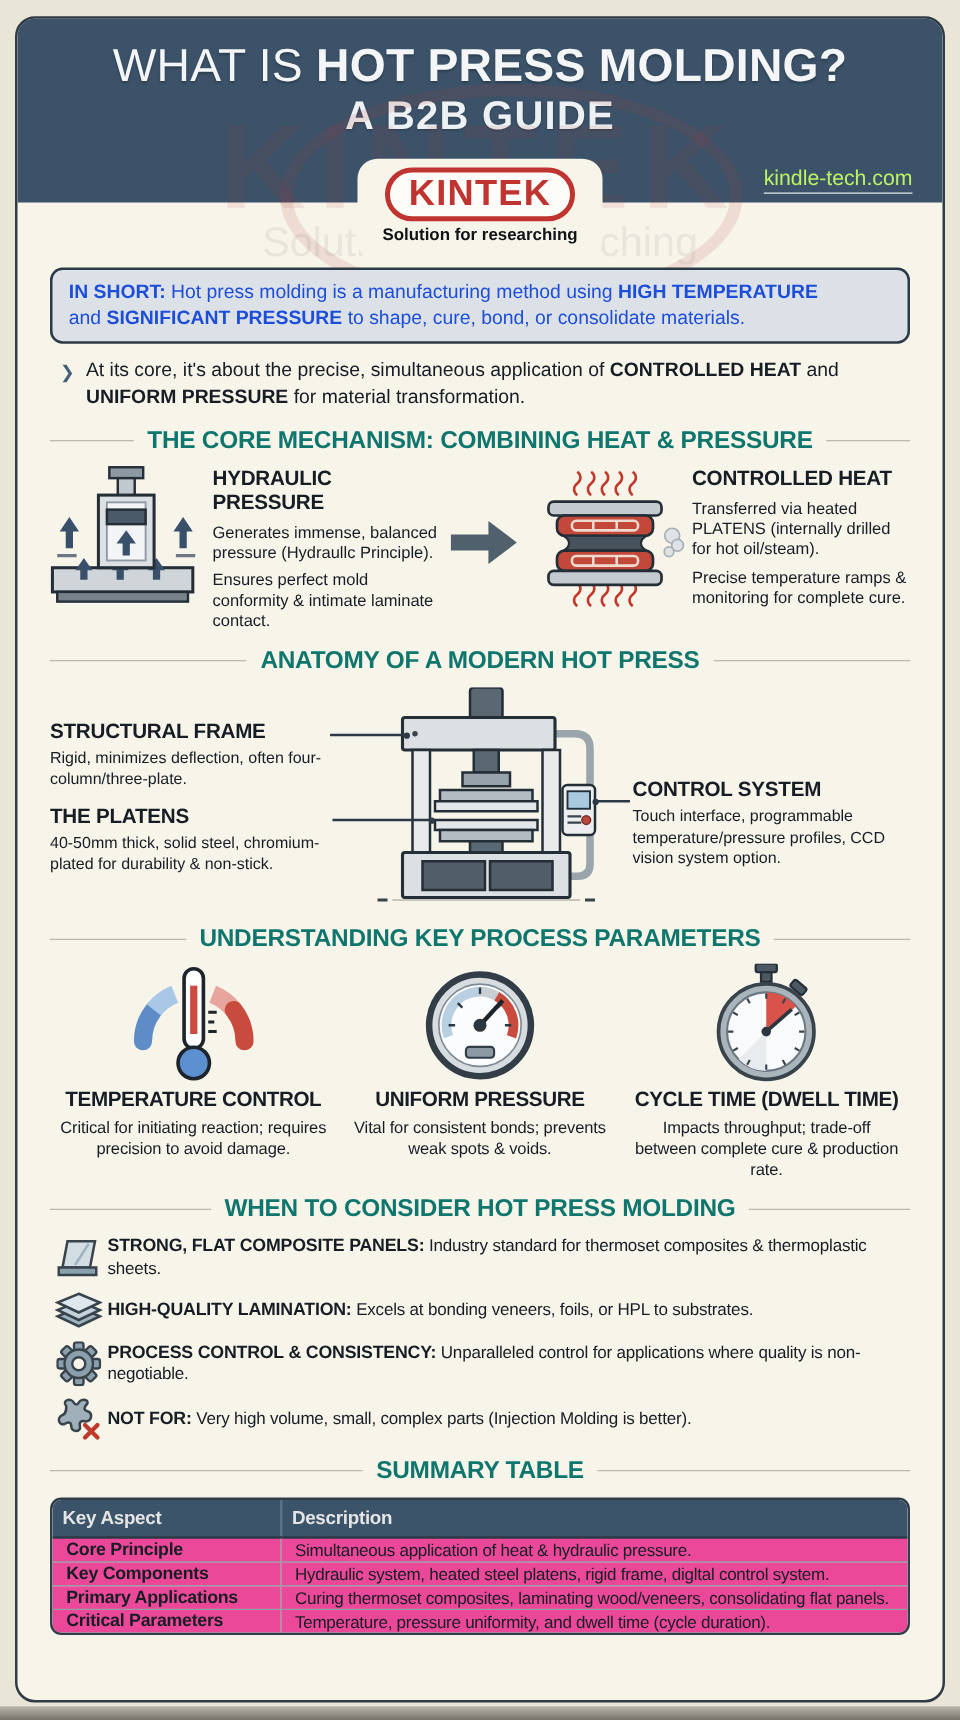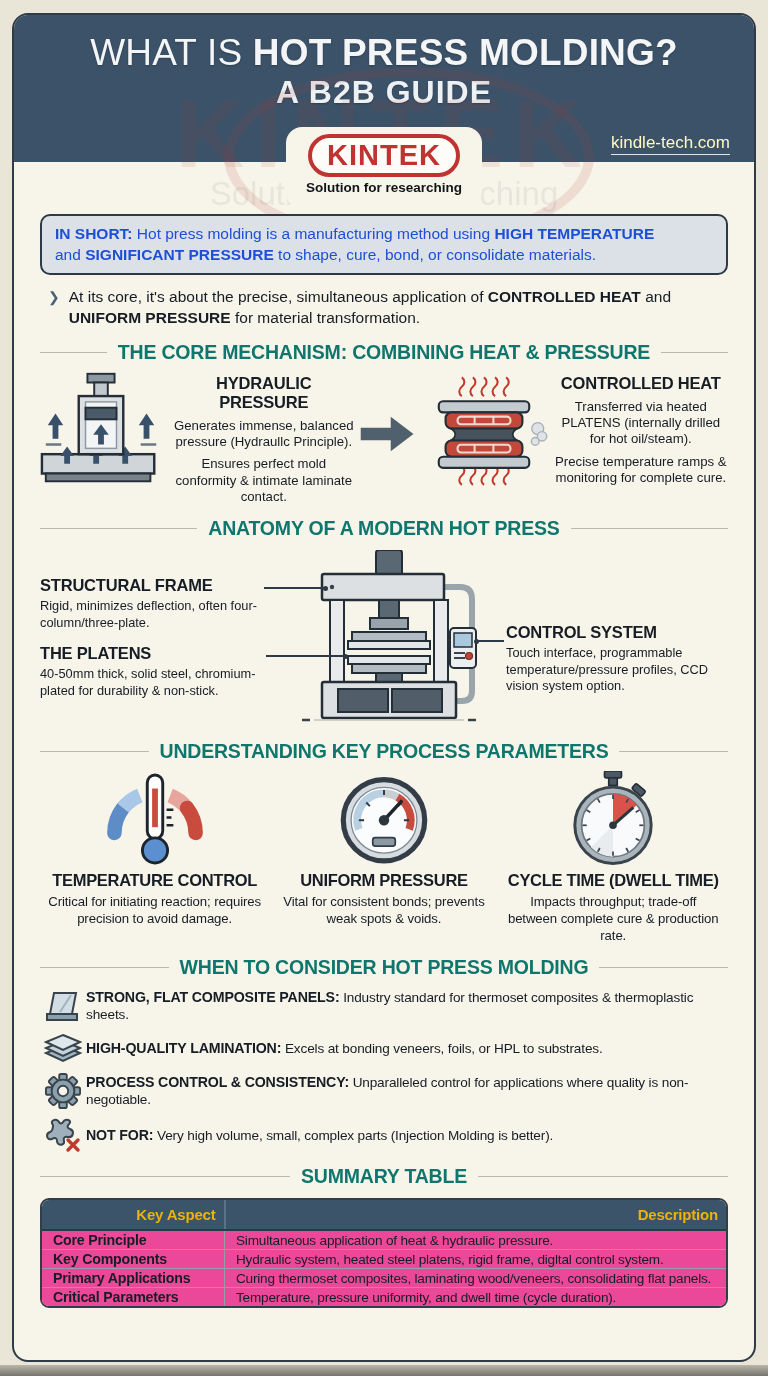--- a/index.html
+++ b/index.html
@@ -29,21 +29,21 @@
     letter-spacing:1px;margin-top:1px;text-shadow:0 1px 2px rgba(0,0,0,.25);
   }
   .wm-ring{position:absolute;left:210px;top:52px;width:350px;height:160px;
     border:10px solid rgba(180,62,53,.13);border-radius:50%;pointer-events:none;}
   .wm-brand{position:absolute;left:0;right:0;top:64px;text-align:center;
     font-size:96px;font-weight:bold;letter-spacing:10px;color:rgba(180,62,53,.10);
     pointer-events:none;}
   .wm-tagline{position:absolute;left:0;right:0;top:160px;text-align:center;
     font-size:33px;color:rgba(70,70,70,.08);pointer-events:none;z-index:1;}
   .site-link{
-    position:absolute;right:24px;top:118px;color:#fef9c3;font-size:17px;
+    position:absolute;right:24px;top:118px;color:#bef264;font-size:17px;
     border-bottom:1.5px solid #dfe5e9;padding-bottom:1px;cursor:pointer;z-index:3;
   }
   .logo-tab{
     position:absolute;left:50%;transform:translateX(-50%);top:112px;
     width:196px;height:86px;background:#f7f4ea;z-index:2;
     border-radius:16px 16px 22px 22px;text-align:center;
   }
   .logo-box{
     display:inline-block;margin-top:7px;border:4px solid #bf3330;border-radius:26px;
     padding:1px 15px;color:#bf3330;font-weight:bold;font-size:29px;letter-spacing:1px;
@@ -58,21 +58,21 @@
   }
   b,.b{font-weight:bold;}
   .corepoint{display:flex;margin:12px 2px 0 8px;font-size:15.5px;line-height:1.35;}
   .chev{color:#47617a;font-weight:bold;margin:1px 9px 0 0;font-size:14px;}
   
   .shead{display:flex;align-items:center;margin-top:12px;}
   .shead .rule{flex:1;border-top:1.5px solid #bcb8aa;height:0;}
   .shead h2{margin:0 11px;font-size:19.5px;font-weight:bold;color:#0f766e;
     letter-spacing:-.2px;white-space:nowrap;}
   
-  .mech{display:flex;margin-top:8px;align-items:flex-start;text-align:center;}
+  .mech{display:flex;margin-top:8px;align-items:flex-start;}
   .mech .micon{flex:0 0 auto;}
   .mtxt h3{margin:2px 0 0;font-size:16.5px;letter-spacing:-.2px;}
   .mtxt p{margin:6px 0 0;font-size:13.2px;line-height:1.24;}
   .mtxt.left{width:200px;margin-left:8px;}
   .mtxt.right{width:186px;margin-left:6px;}
   .mech .arrow{margin:42px 4px 0 2px;}
   
   .anat{position:relative;height:180px;margin-top:8px;}
   .alabel{position:absolute;}
   .alabel h3{margin:0;font-size:16.5px;letter-spacing:-.2px;}
@@ -90,22 +90,22 @@
   
   .when{margin-top:10px;}
   .wrow{display:flex;align-items:center;margin-top:9px;}
   .wicon{width:46px;flex:0 0 auto;display:flex;justify-content:center;}
   .wtxt{font-size:13.6px;letter-spacing:-.15px;line-height:1.25;}
   .wtxt .b{font-size:14.2px;}
   
   .tablewrap{margin-top:10px;border:2.5px solid #323d47;border-radius:9px;overflow:hidden;
     background:#fcfbf5;}
   table{width:100%;border-collapse:collapse;font-size:13.4px;letter-spacing:-.2px;}
-  th{background:#3c5469;color:#eab308;font-size:15px;font-weight:bold;
-    padding:6px 8px;text-align:right;border-bottom:2px solid #2c3947;}
+  th{background:#3c5469;color:#e5e5e5;font-size:15px;font-weight:bold;
+    padding:6px 8px;text-align:left;border-bottom:2px solid #2c3947;}
   th+th{border-left:2px solid #5a7186;}
   td{padding:1px 11px;border-top:1.5px solid #979da3;background:#ec4899;}
   td.aspect{font-weight:bold;width:160px;font-size:14.2px;}
   td.desc{border-left:1.5px solid #979da3;font-size:13.6px;}
   tr:first-child td{border-top:none;}
 </style>
 </head>
 <body>
 
 <div class="card">

